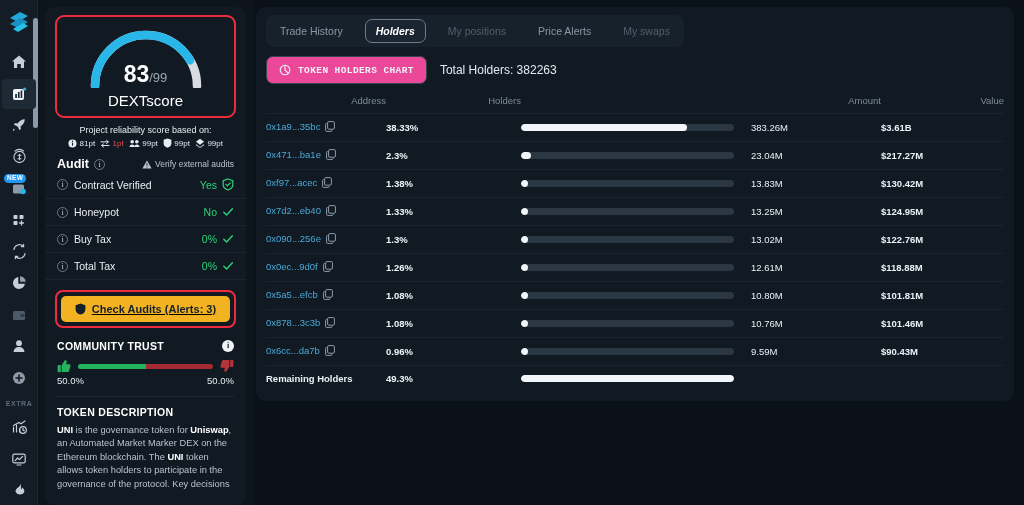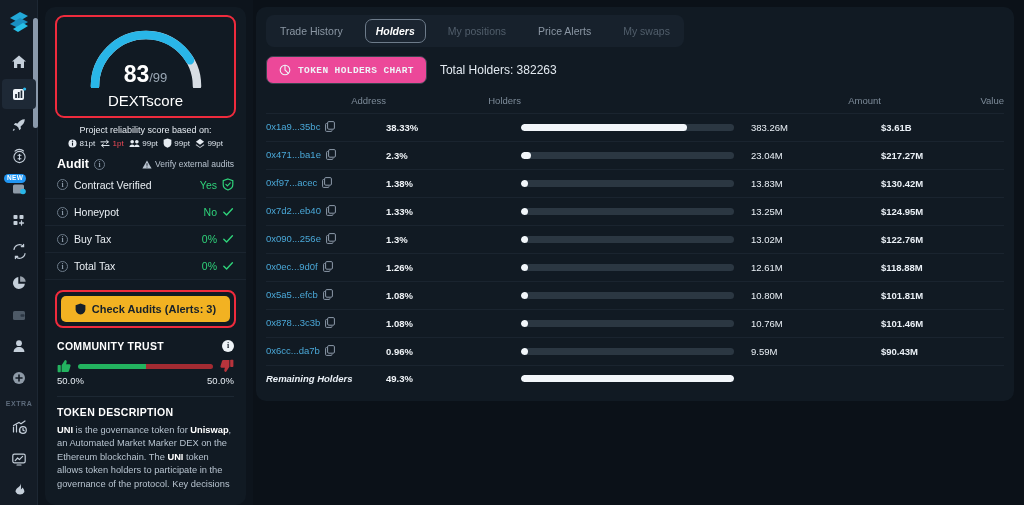--- a/index.html
+++ b/index.html
@@ -89,21 +89,21 @@
   .audit-row:first-of-type { border-top: 1px solid #1a242f; }
   .audit-left { display: flex; align-items: center; gap: 6px; color: #e9eef3; font-size: 10.5px; }
   .audit-right { display: flex; align-items: center; gap: 5px; color: #2fd27a; font-size: 10.5px; }
 
   .i-circle {
     width: 11px; height: 11px; border-radius: 50%; border: 1px solid #6c7a89;
     color: #8b99a8; font-size: 7.5px; line-height: 9px; text-align: center;
     font-family: "Liberation Serif", serif; font-weight: 700; flex: 0 0 11px;
   }
 
-  .btn-redbox { border: 2.5px solid #ef2b3d; border-radius: 8px; margin: 10px 10px 0; padding: 4px; }
+  .btn-redbox { border: 2.5px solid #ef2b3d; border-radius: 8px; margin: 10px 10px 0; padding: 4px; text-decoration: underline; }
   .btn-audit {
     width: 100%; background: #f2b222; border: none; border-radius: 5px;
     color: #15202b; font-size: 11px; font-weight: 700; padding: 7px 0;
     display: flex; align-items: center; justify-content: center; gap: 6px; cursor: pointer;
   }
 
   .community {
     display: flex; align-items: center; justify-content: space-between;
     padding: 0 12px; margin-top: 12px;
   }
@@ -152,21 +152,21 @@
     padding: 3px 0 7px 0;
     margin-top: 12px;
   }
   td { padding: 7px 0; border-top: 1px solid #1a242f; font-size: 9.5px; vertical-align: middle; }
   tbody tr:first-child td { border-top: 1px solid #1a242f; }
   .addr { color: #4aa8d8; font-size: 9.5px; display: inline-block; }
   .copy { display: inline-block; vertical-align: -2px; margin-left: 5px; cursor: pointer; }
   .supply { color: #f0f4f8; font-weight: 700; }
   .amount { color: #eaf0f6; }
   .value { color: #eaf0f6; font-weight: 700; }
-  .remaining { color: #eaf0f6; font-weight: 700; font-style: italic; }
+  .remaining { color: #eaf0f6; font-weight: 700; }
   .bar-track { height: 7px; background: #2b3742; border-radius: 4px; width: 213px; overflow: hidden; }
   .bar-fill { height: 100%; background: #f2f6fa; border-radius: 4px; }
   .c-addr { width: 120px; }
   .c-sup { width: 135px; }
   .c-bar { width: 230px; }
   .c-amt { width: 130px; }
 </style>
 </head>
 <body>
 

